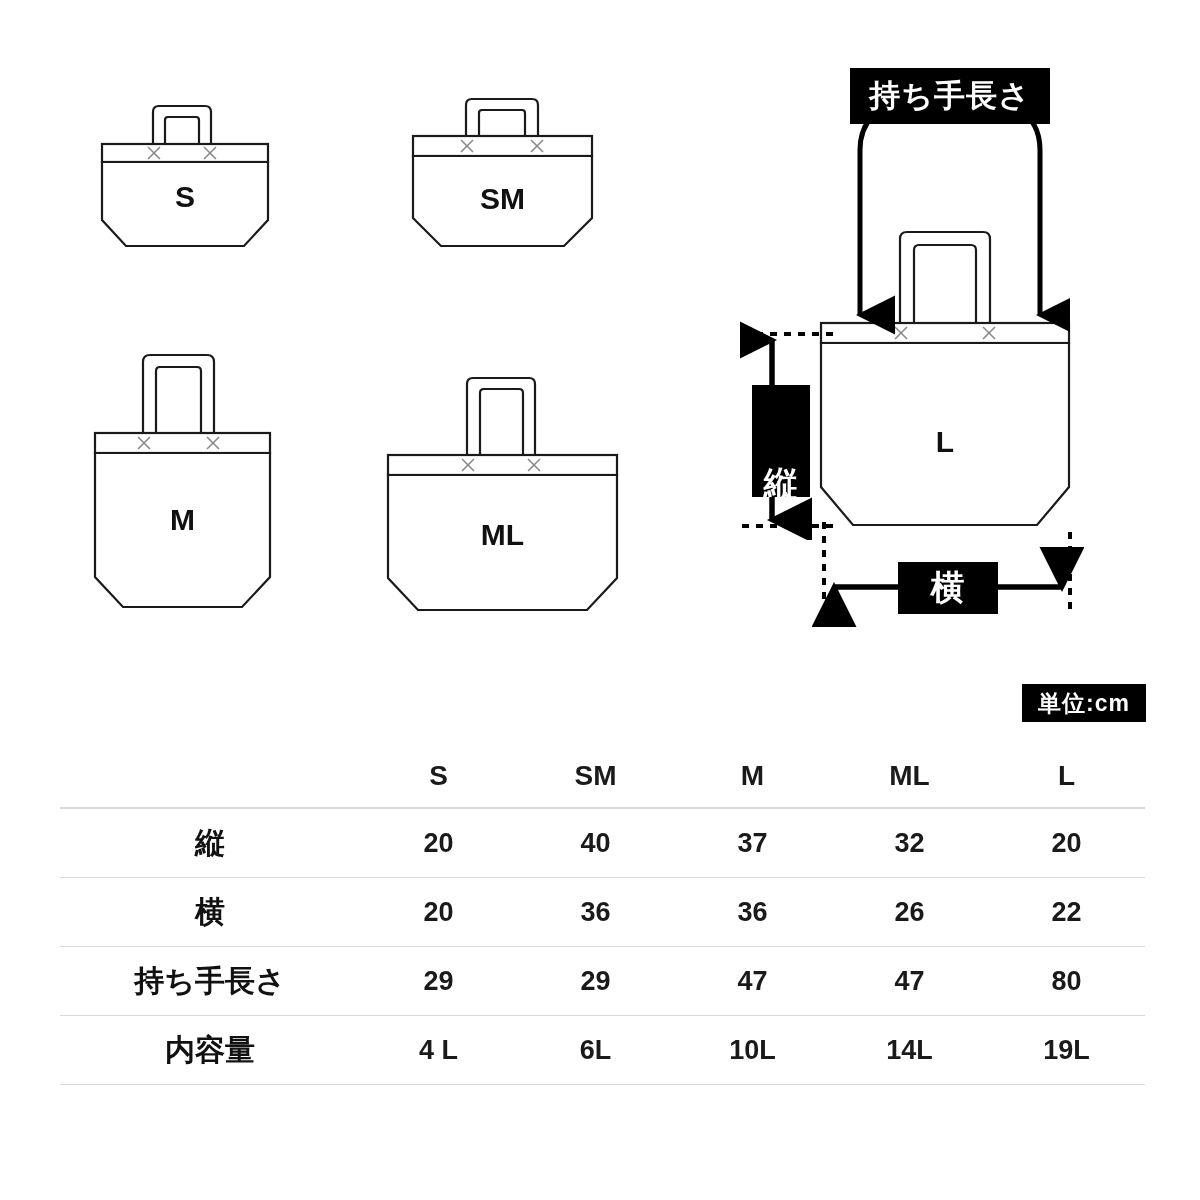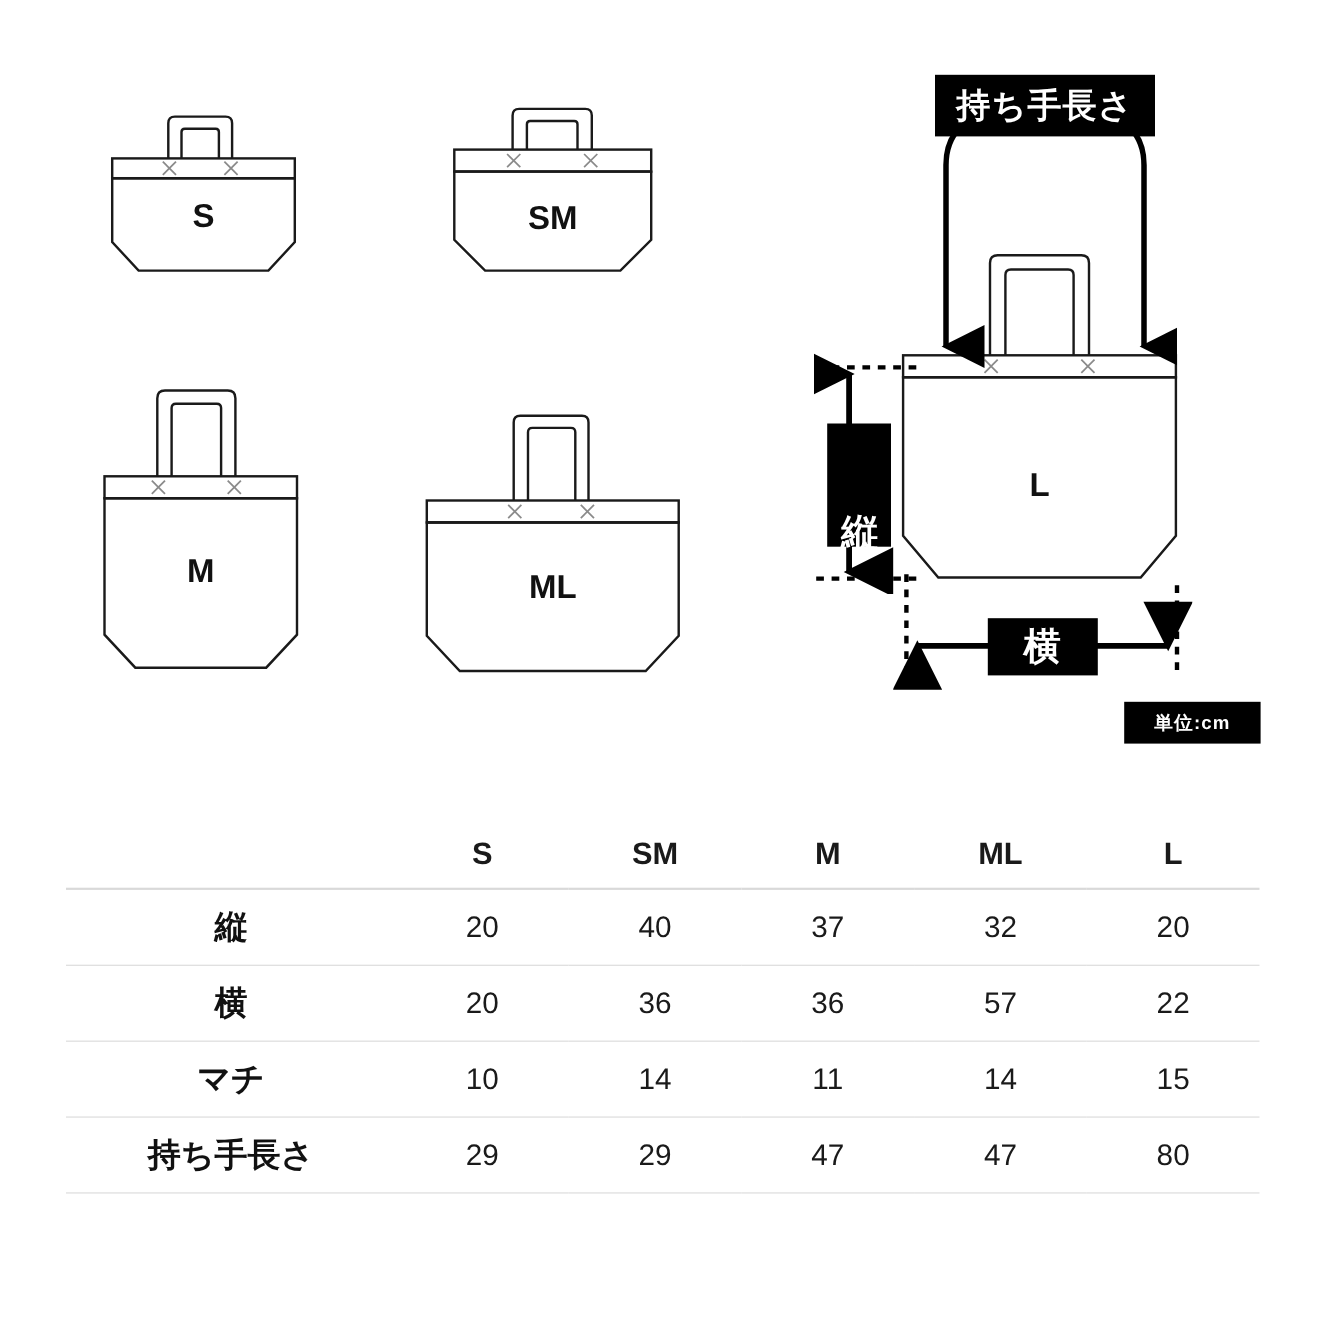--- a/index.html
+++ b/index.html
@@ -60,21 +60,21 @@
     left: 60px;
     top: 745px;
     width: 1085px;
     border-collapse: collapse;
     font-size: 27px;
   }
   .size-table th, .size-table td {
     text-align: center;
     padding: 0;
     height: 68px;
-    font-weight: normal;
+    font-weight: bold;
     color: #1a1a1a;
   }
   .size-table thead th {
     font-weight: bold;
     font-size: 28px;
     height: 62px;
     border-bottom: 2px solid #d9d9d9;
   }
   .size-table tbody td {
     border-bottom: 1px solid #d9d9d9;
@@ -227,21 +227,21 @@
       </marker>
     </defs>
     <line x1="250" y1="67" x2="22" y2="67" stroke="#000" stroke-width="5" marker-end="url(#arrSide)"></line>
     <line x1="22" y1="67" x2="250" y2="67" stroke="#000" stroke-width="5" marker-end="url(#arrSide)"></line>
   </svg>
 
   <div class="tag" style="left:898px; top:562px; width:100px; height:52px; font-size:34px;">
     <span>横</span>
   </div>
 
-  <div class="tag" style="left:1022px; top:638px; width:124px; height:38px; font-size:17px;">
+  <div class="tag" style="left:1022px; top:684px; width:124px; height:38px; font-size:23px;">
     <span>単位:cm</span>
   </div>
 
   <table class="size-table">
     <colgroup>
       <col class="c-head">
         <col class="c-val">
         <col class="c-val">
         <col class="c-val">
         <col class="c-val">
@@ -264,35 +264,35 @@
         <td>40</td>
         <td>37</td>
         <td>32</td>
         <td>20</td>
       </tr>
       <tr>
         <td class="rowhead">横</td>
         <td>20</td>
         <td>36</td>
         <td>36</td>
-        <td>57</td>
+        <td>26</td>
         <td>22</td>
-      </tr>
-      <tr>
-        <td class="rowhead">マチ</td>
-        <td>10</td>
-        <td>14</td>
-        <td>11</td>
-        <td>14</td>
-        <td>15</td>
       </tr>
       <tr>
         <td class="rowhead">持ち手長さ</td>
         <td>29</td>
         <td>29</td>
         <td>47</td>
         <td>47</td>
         <td>80</td>
       </tr>
+      <tr>
+        <td class="rowhead">内容量</td>
+        <td>4 L</td>
+        <td>6L</td>
+        <td>10L</td>
+        <td>14L</td>
+        <td>19L</td>
+      </tr>
     </tbody>
   </table>
 
 </div>
 
 </body></html>

